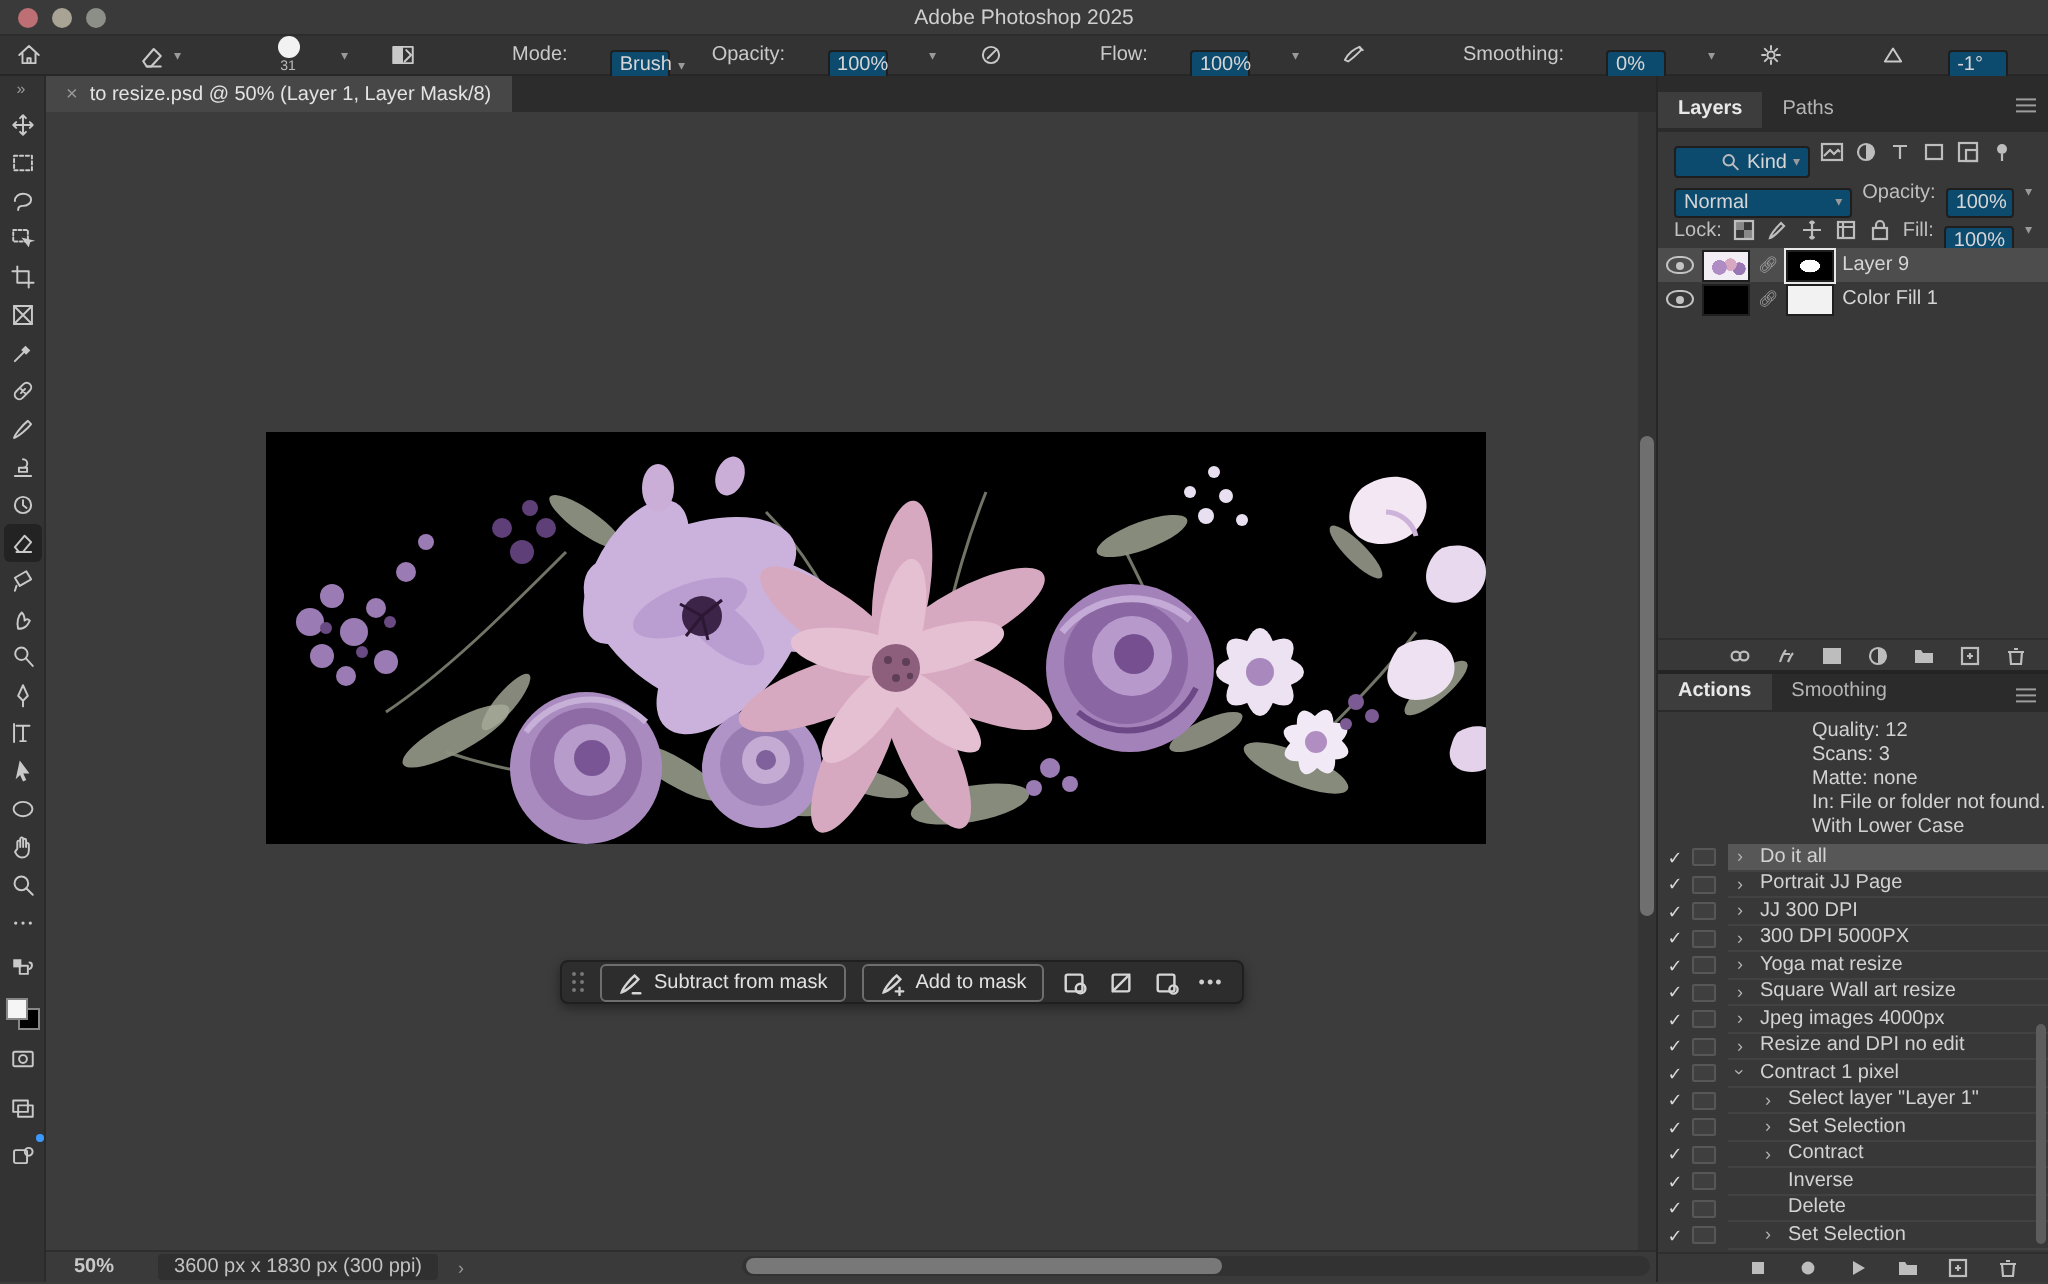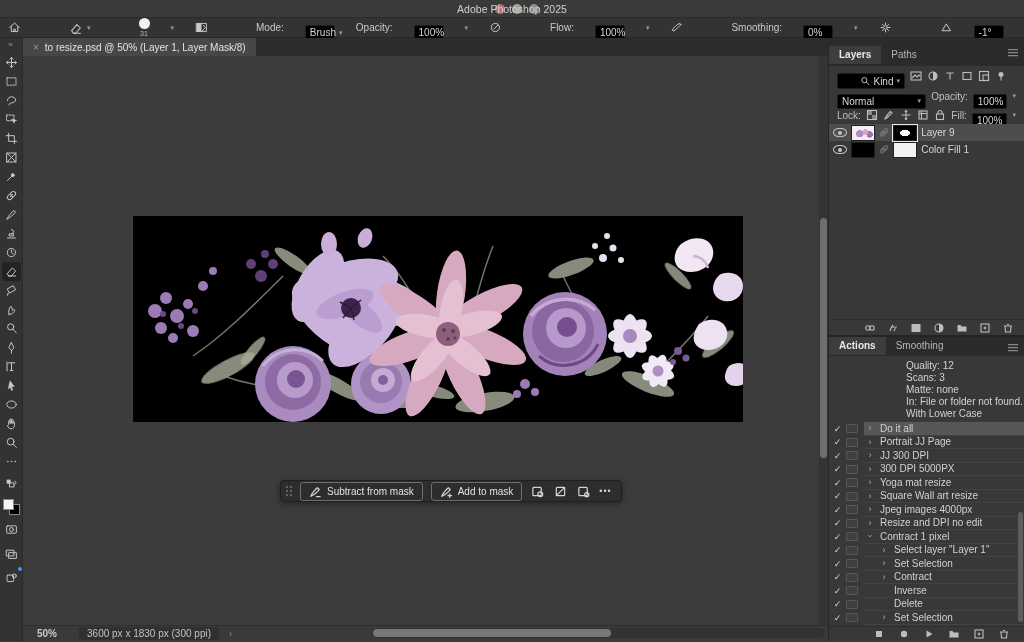--- a/index.html
+++ b/index.html
@@ -2,32 +2,32 @@
 <html><head>
 <meta charset="utf-8">
 <style>
   * { margin:0; padding:0; box-sizing:border-box; }
   html,body { width:1024px; height:642px; overflow:hidden; background:#2b2b2b;
     font-family:"Liberation Sans", sans-serif; -webkit-font-smoothing:antialiased; }
   .app { position:relative; width:1024px; height:642px; background:#3c3c3c; }
 
   
   .titlebar { position:relative; height:18px; background:#3a3a3a; border-bottom:1px solid #2c2c2c;
-    display:flex; align-items:center;justify-content:center; }
+    display:flex; align-items:center; }
   .traffic { display:flex; gap:7px; margin-left:9px; }
   .tl { width:10px; height:10px; border-radius:50%; }
   .tl.red { background:#bd6f74; } .tl.yel { background:#a9a396; } .tl.grn { background:#8b8f88; }
   .win-title { position:absolute; left:0; right:0; text-align:center; font-size:10.5px; color:#cfcfcf; }
 
   
   .optionsbar { height:20px; background:#333333; border-bottom:1px solid #272727;
     display:flex; align-items:center; gap:21px; padding:0 8px; font-size:10px; color:#c9c9c9; }
   .obar-group { display:flex; align-items:center; gap:4px; }
   .vdiv { width:1px; height:13px; background:#474747; margin:0 3px; }
-  .well { background:#000000; border:1px solid #1e1e1e; border-radius:2px; padding:1px 4px;
+  .well { background:#0c4a6e; border:1px solid #1e1e1e; border-radius:2px; padding:1px 4px;
     display:flex; align-items:center; gap:3px; color:#d6d6d6; min-width:30px;margin-top:10px; }
   .chev { font-size:7px; color:#9a9a9a; }
   .ic { width:14px; height:14px; display:block; }
   .ic * { stroke:#c9c9c9; fill:none; stroke-width:1.2; stroke-linecap:round; stroke-linejoin:round; }
   .ic .f { fill:#c9c9c9; stroke:none; }
   .brush-preview { display:flex; flex-direction:column; align-items:center; line-height:1; }
   .brush-dot { width:11px; height:11px; border-radius:50%; background:#f2f2f2; }
   .brush-num { font-size:7px; color:#bbb; margin-top:1px; }
   .dim { color:#7c7c7c; }
   .checkbox { width:9px; height:9px; border:1px solid #5c5c5c; border-radius:2px; background:#2c2c2c; }

